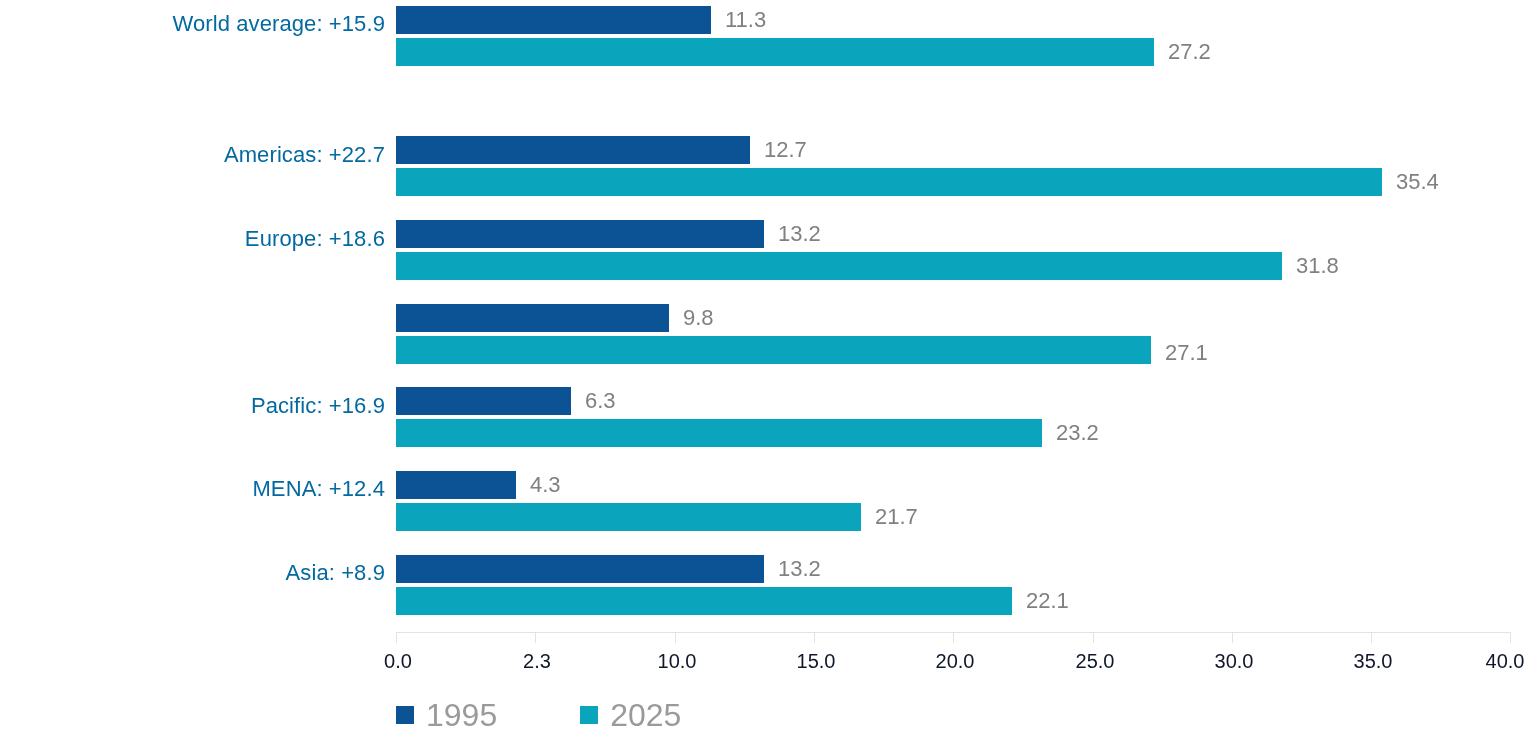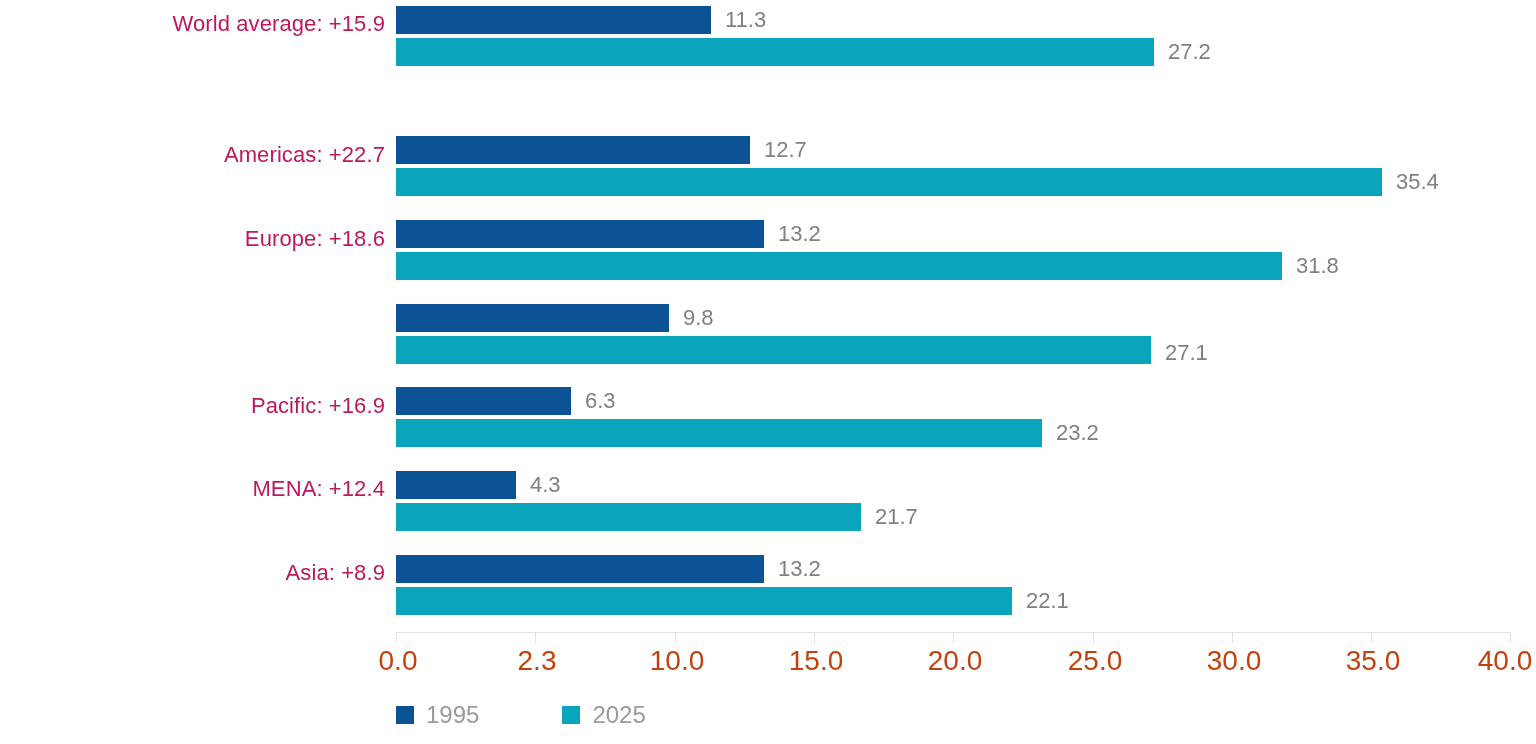--- a/index.html
+++ b/index.html
@@ -21,21 +21,21 @@
     width: 1536px;
     height: 744px;
   }
 
   
   .cat-label {
     position: absolute;
     right: 1151px;            
     text-align: right;
     white-space: nowrap;
-    color: #be185d;
+    color: #0369a1;
     font-size: 22px;
     line-height: 22px;
     letter-spacing: 0.1px;
   }
 
   
   .bar {
     position: absolute;
     left: 396px;
     height: 28px;
@@ -63,22 +63,22 @@
   .axis-tick {
     position: absolute;
     top: 632px;
     width: 1px;
     height: 11px;
     background: #e3e3e3;
   }
   .axis-tick-label {
     position: absolute;
     top: 647px;
-    color: #c2410c;
-    font-size: 28px;
+    color: #0f172a;
+    font-size: 20px;
     line-height: 28px;
     transform: translateX(-50%);
     white-space: nowrap;
   }
 
   
   #legend {
     position: absolute;
     left: 396px;
     top: 703px;
@@ -91,21 +91,21 @@
   }
   .legend-item + .legend-item { margin-left: 83px; }
   .legend-swatch {
     width: 18px;
     height: 18px;
     display: inline-block;
   }
   .legend-label {
     margin-left: 12px;
     color: #9a9a9a;
-    font-size: 24px;
+    font-size: 32px;
     line-height: 24px;
     white-space: nowrap;
   }
 </style>
 </head>
 <body>
 
 <div id="chart-root">
 
   <div class="cat-label" style="top:13px">World average: +15.9</div>

